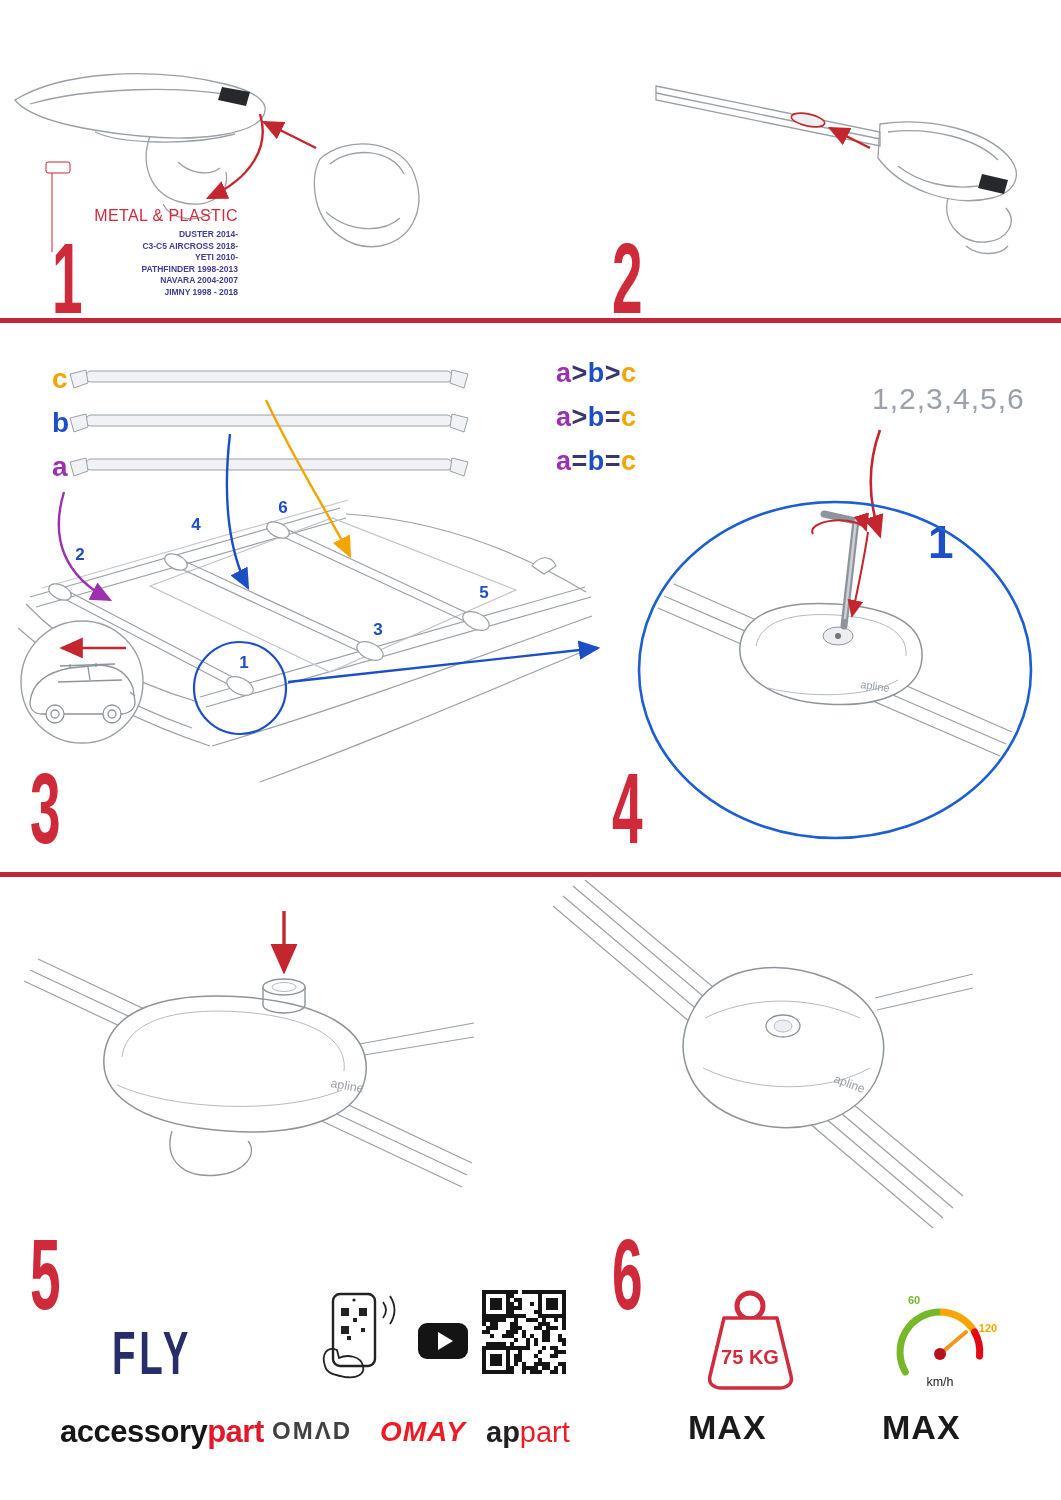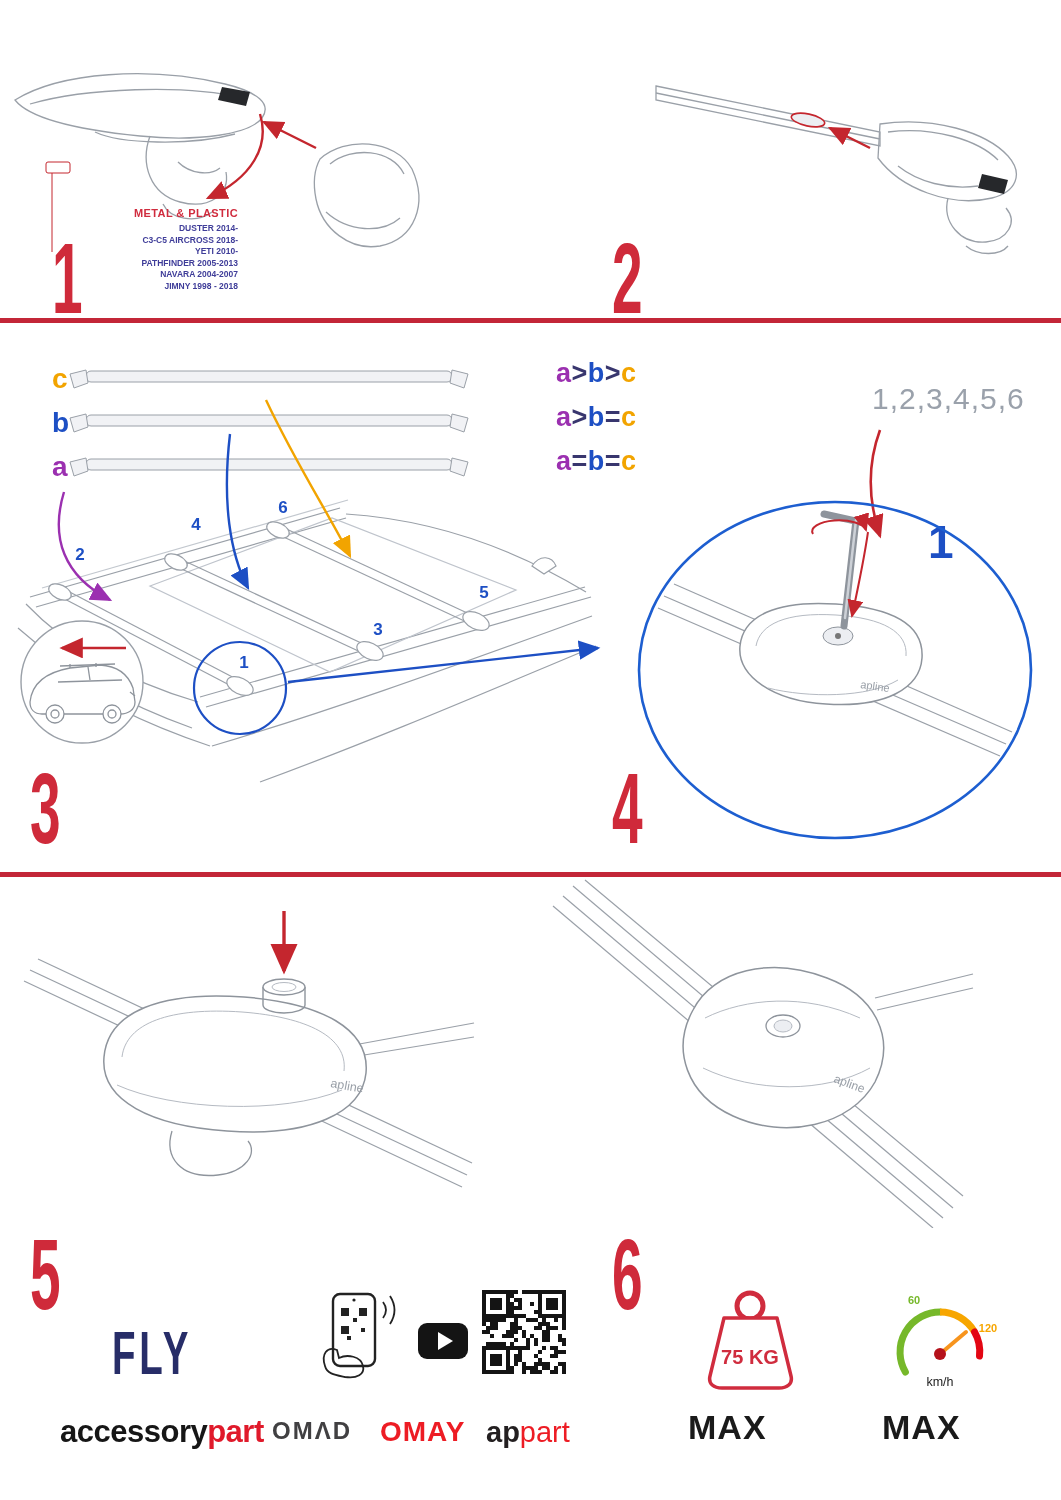--- a/index.html
+++ b/index.html
@@ -4,35 +4,35 @@
 <style>
   *{margin:0;padding:0;box-sizing:border-box}
   body{background:#fff;font-family:"Liberation Sans",sans-serif}
   .page{position:relative;width:1061px;height:1500px;background:#ffffff;overflow:hidden}
   .abs{position:absolute}
   .stepnum{position:absolute;color:#cf2a3a;font-size:100px;font-weight:700;line-height:1;
            transform:scaleX(.55);transform-origin:0 0;letter-spacing:0}
   .divider{position:absolute;left:0;width:100%;height:5px;background:#c32638}
   
   .s1text{position:absolute;left:88px;top:207px;width:150px;text-align:right}
-  .s1text .mat{color:#d02c3e;font-size:11px;font-weight:700;letter-spacing:.4px;margin-bottom:4px}
+  .s1text .mat{color:#d02c3e;font-size:16px;font-weight:400;letter-spacing:.4px;margin-bottom:4px}
   .s1text .model{color:#3f3d99;font-size:8.5px;font-weight:600;line-height:11.5px}
   
   .cmp{position:absolute;left:556px;top:360px}
   .cmp-row{font-size:27px;font-weight:700;line-height:1;margin-bottom:17px;letter-spacing:.5px}
   .cl-a{color:#9b30b0}.cl-b{color:#1d4fc4}.cl-c{color:#f2a400}.cl-op{color:#38366e}
   .sequence{position:absolute;left:872px;top:382px;color:#9aa1ab;font-size:30px;letter-spacing:1px}
   
   .fly{position:absolute;left:112px;top:1322px;color:#272d68;font-size:62px;font-weight:700;
        line-height:1;transform:scaleX(.62);transform-origin:0 0;letter-spacing:6px}
   .brandline{position:absolute;top:1416px;line-height:1}
   .brand-accessory{left:60px;font-size:31px;font-weight:700;color:#161616;letter-spacing:-.5px}
   .brand-accessory .part{color:#e01a2b}
   .brand-omad{left:272px;font-size:24px;font-weight:700;color:#414042;letter-spacing:2px;top:1419px}
-  .brand-omay{left:380px;font-size:28px;font-weight:800;color:#ed1c24;letter-spacing:1px;top:1418px}
+  .brand-omay{left:380px;font-size:28px;font-weight:800;color:#ed1c24;font-style:italic;letter-spacing:1px;top:1418px}
   .brand-apline{left:486px;font-size:29px;color:#231f20;top:1418px}
   .brand-apline .ap{font-weight:700}
   .brand-apline .line{color:#ed1c24;font-weight:400}
   .max-label{position:absolute;font-size:34px;font-weight:700;color:#1a1a1a;letter-spacing:1px;}
   .yt{position:absolute;left:417px;top:1322px}
 </style>
 </head>
 <body>
 
 <div class="page">
@@ -63,21 +63,21 @@
       <rect x="46" y="120" width="24" height="11" rx="2"></rect>
       <path d="M52,131 L52,210"></path>
     </g>
   </svg>
 
   <div class="s1text">
     <div class="mat">METAL &amp; PLASTIC</div>
     <div class="model">DUSTER 2014-</div>
     <div class="model">C3-C5 AIRCROSS 2018-</div>
     <div class="model">YETI 2010-</div>
-    <div class="model">PATHFINDER 2005-2013</div>
+    <div class="model">PATHFINDER 1998-2013</div>
     <div class="model">NAVARA 2004-2007</div>
     <div class="model">JIMNY 1998 - 2018</div>
   </div>
 
   <div class="stepnum" style="left:52px;top:228px">1</div>
 
   <svg class="abs" style="left:648px;top:46px" width="400" height="218" viewBox="0 0 400 218">
     <defs>
       <marker id="ar2" markerWidth="10" markerHeight="10" refX="8" refY="4" orient="auto">
         <path d="M0,0L9,4L0,8Z" fill="#c4262e"></path>

